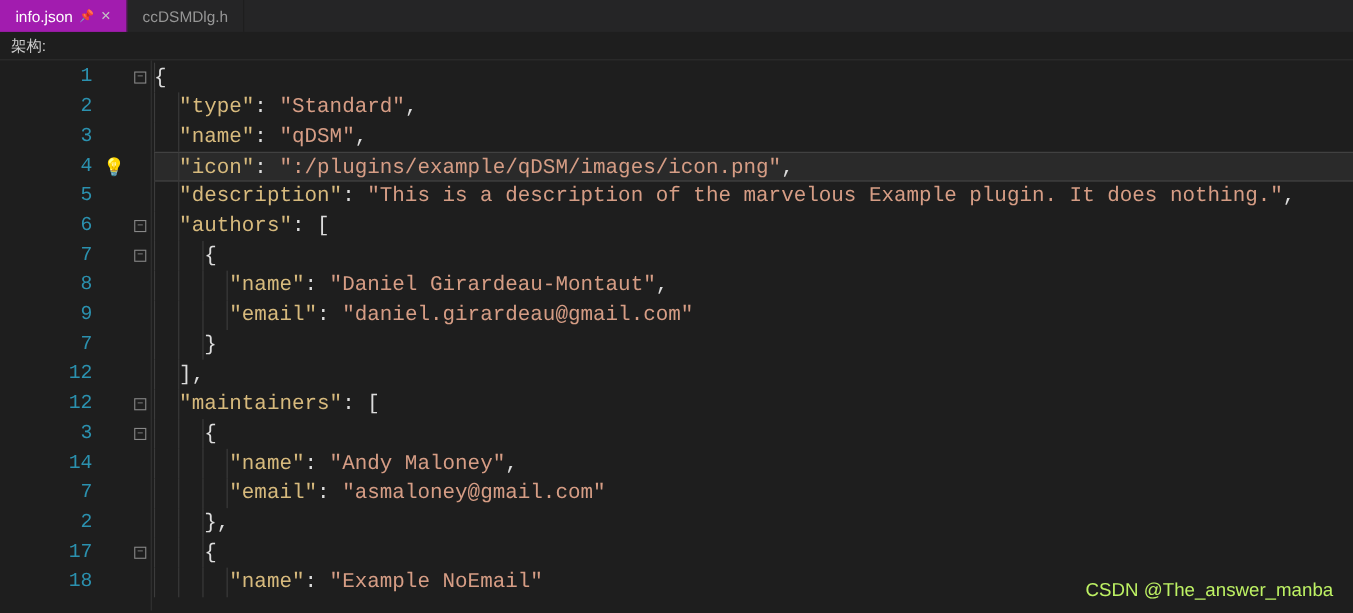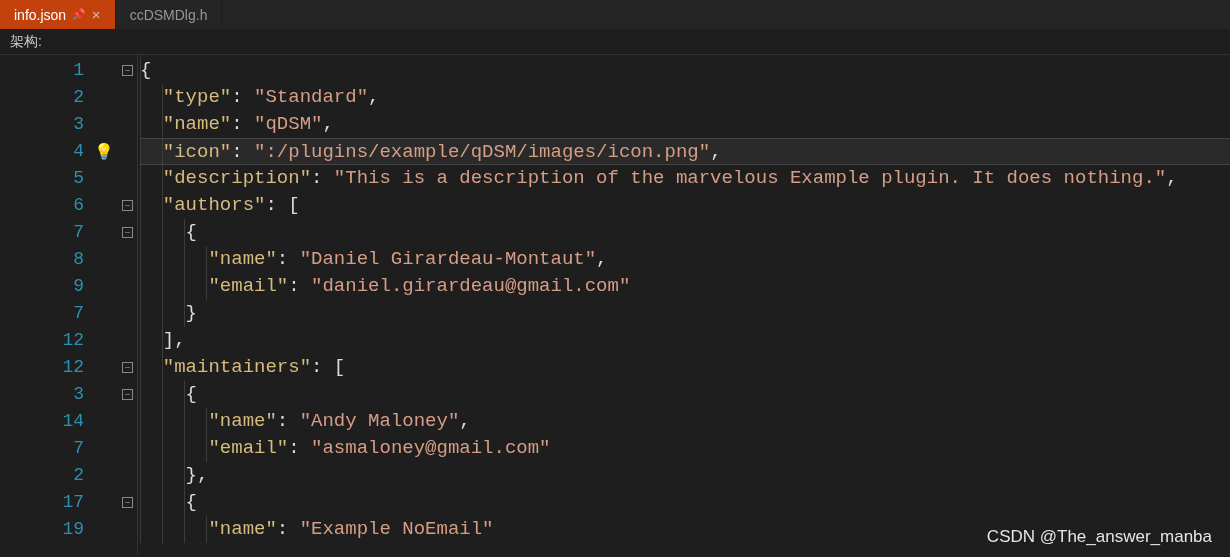--- a/index.html
+++ b/index.html
@@ -24,21 +24,21 @@
     align-items: center;
     padding: 0 14px;
     font-size: 14px;
     font-family: "Segoe UI", sans-serif;
     color: #969696;
     cursor: pointer;
     gap: 6px;
     border-right: 1px solid #1e1e1e;
   }
   .tab.active {
-    background: #c2410c;
+    background: #a21caf;
     color: #ffffff;
   }
   .tab .pin {
     font-size: 11px;
     color: #ffffff;
   }
   .tab .close {
     font-size: 15px;
     color: #c5c5c5;
   }
@@ -149,21 +149,21 @@
   }
   .tok-brace { color: #dcdcdc; }
   .tok-key { color: #d7ba7d; }
   .tok-colon { color: #dcdcdc; }
   .tok-str { color: #d69d85; }
   .tok-punc { color: #dcdcdc; }
   .watermark {
     position: absolute;
     bottom: 10px;
     right: 18px;
-    color: #e5e5e5;
+    color: #bef264;
     font-family: "Segoe UI", sans-serif;
     font-size: 17px;
   }
 </style>
 </head>
 <body>
 
 <div class="tabs" id="tabs">
     <div class="tab active">
       <span>info.json</span>
@@ -191,21 +191,21 @@
       <div class="ln">8</div>
       <div class="ln">9</div>
       <div class="ln">7</div>
       <div class="ln">12</div>
       <div class="ln">12</div>
       <div class="ln">3</div>
       <div class="ln">14</div>
       <div class="ln">7</div>
       <div class="ln">2</div>
       <div class="ln">17</div>
-      <div class="ln">19</div>
+      <div class="ln">18</div>
     </div>
   <div class="margin-col" id="marginCol">
       <div class="cell"></div>
       <div class="cell"></div>
       <div class="cell"></div>
       <div class="cell">
         <span class="lightbulb">💡</span>
       </div>
       <div class="cell"></div>
       <div class="cell"></div>

